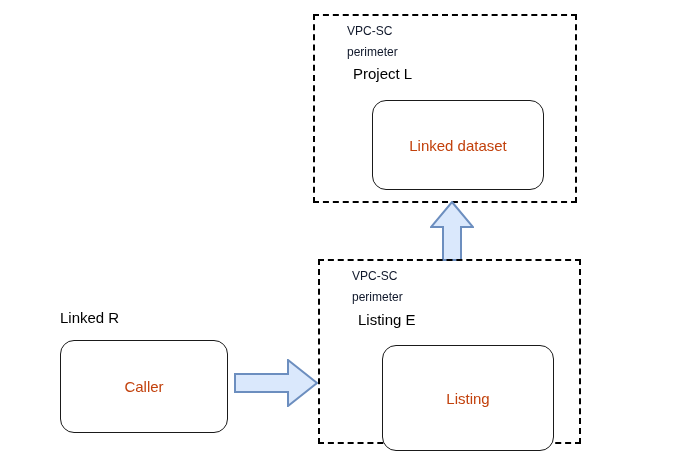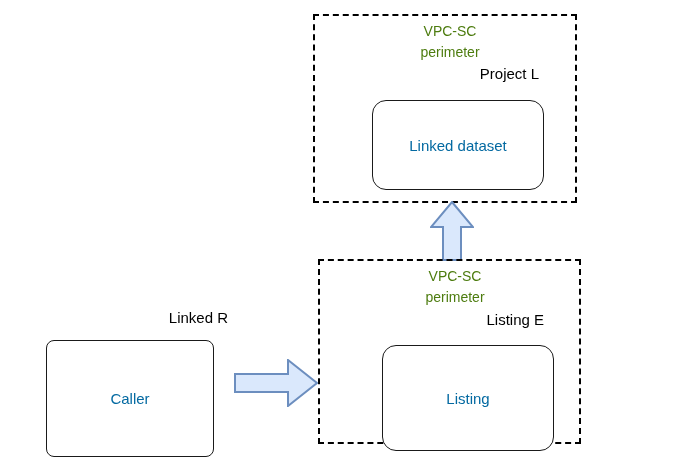--- a/index.html
+++ b/index.html
@@ -35,41 +35,41 @@
   #perimeter-lower {
     left: 318px;
     top: 259px;
     width: 263px;
     height: 185px;
   }
 
   
   .perimeter-caption {
     position: absolute;
-    text-align: center;
-    font-size: 14px;
+    text-align: left;
+    font-size: 12px;
     line-height: 21px;
-    color: #4d7c0f;
+    color: #0f172a;
     white-space: pre-line;
   }
   #caption-upper {
     left: 347px;
     top: 21px;
     width: 206px;
   }
   #caption-lower {
     left: 352px;
     top: 266px;
     width: 206px;
   }
 
   
   .project-label {
     position: absolute;
-    text-align: right;
+    text-align: left;
     font-size: 15px;
     line-height: 20px;
     color: #000000;
   }
   #label-project-l {
     left: 353px;
     top: 64px;
     width: 186px;
   }
   #label-project-e {
@@ -87,40 +87,39 @@
   .node {
     position: absolute;
     box-sizing: border-box;
     border: 1.6px solid #1a1a1a;
     border-radius: 14px;
     background: #ffffff;
     display: flex;
     align-items: center;
     justify-content: center;
     font-size: 15px;
-    color: #0369a1;
+    color: #c2410c;
   }
   #node-linked-dataset {
     left: 372px;
     top: 100px;
     width: 172px;
     height: 90px;
   }
   #node-listing {
     left: 382px;
     top: 345px;
     width: 172px;
     height: 106px;
   }
   #node-caller {
-    left: 46px;
+    left: 60px;
     top: 340px;
     width: 168px;
-    height: 117px;
-    border-radius: 8px;
+    height: 93px;
   }
 
   
   .block-arrow {
     position: absolute;
   }
   #arrow-up {
     left: 430px;
     top: 201px;
     width: 44px;

